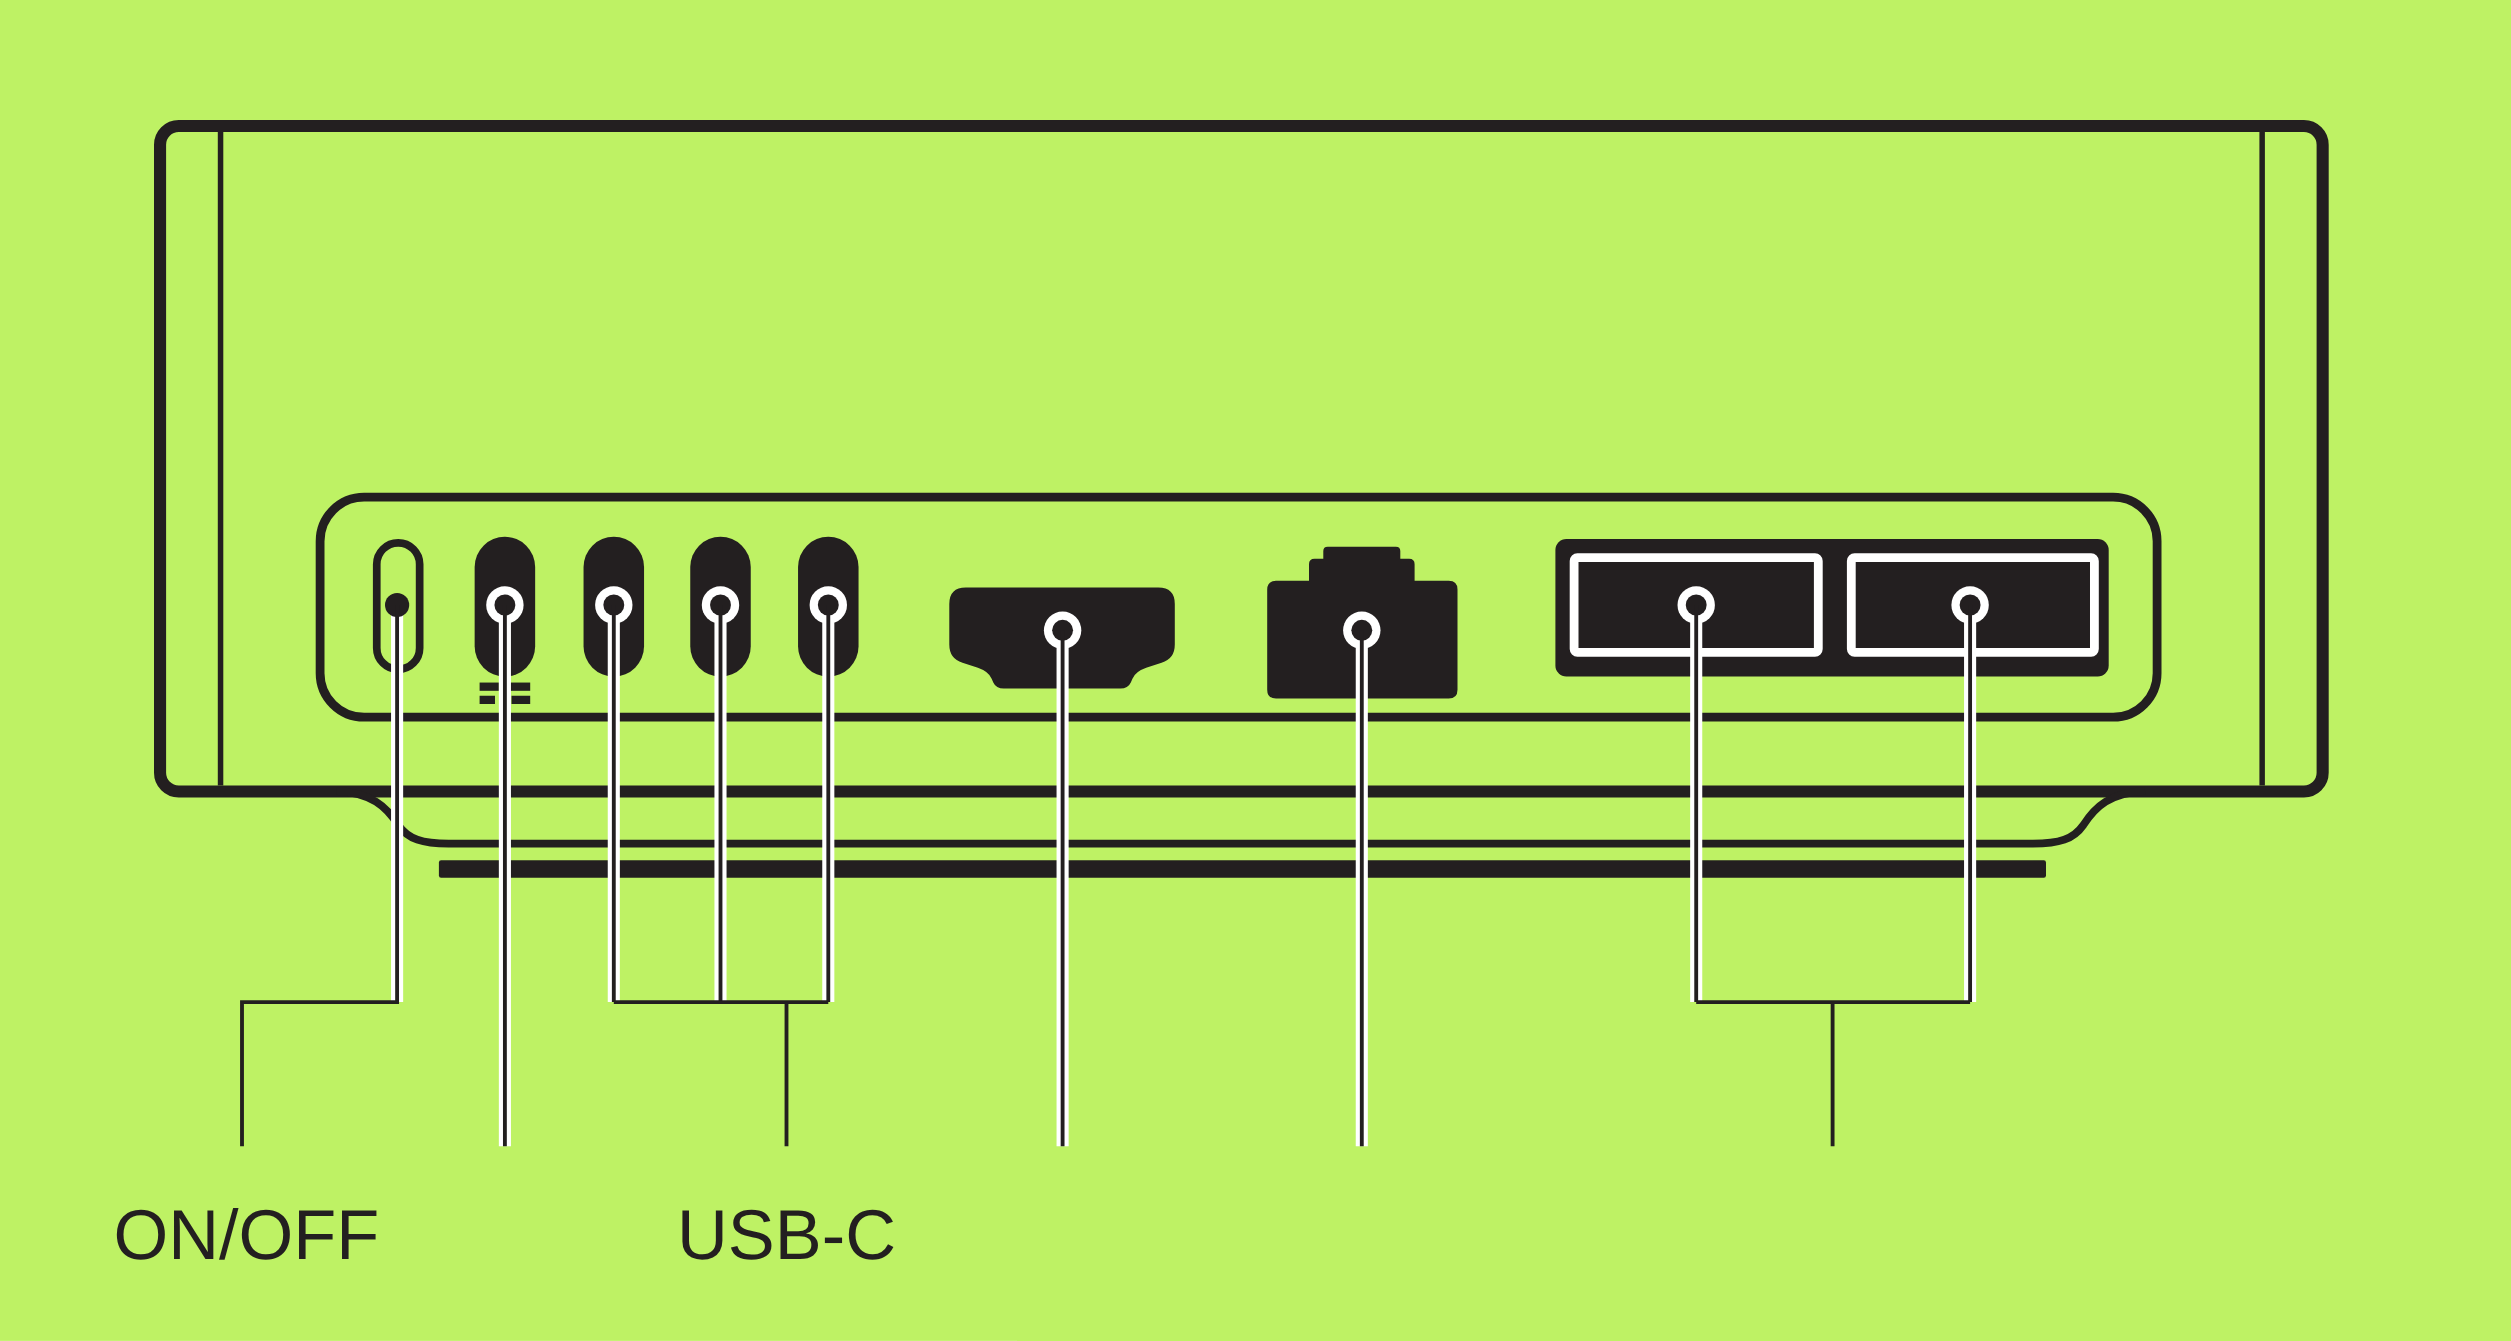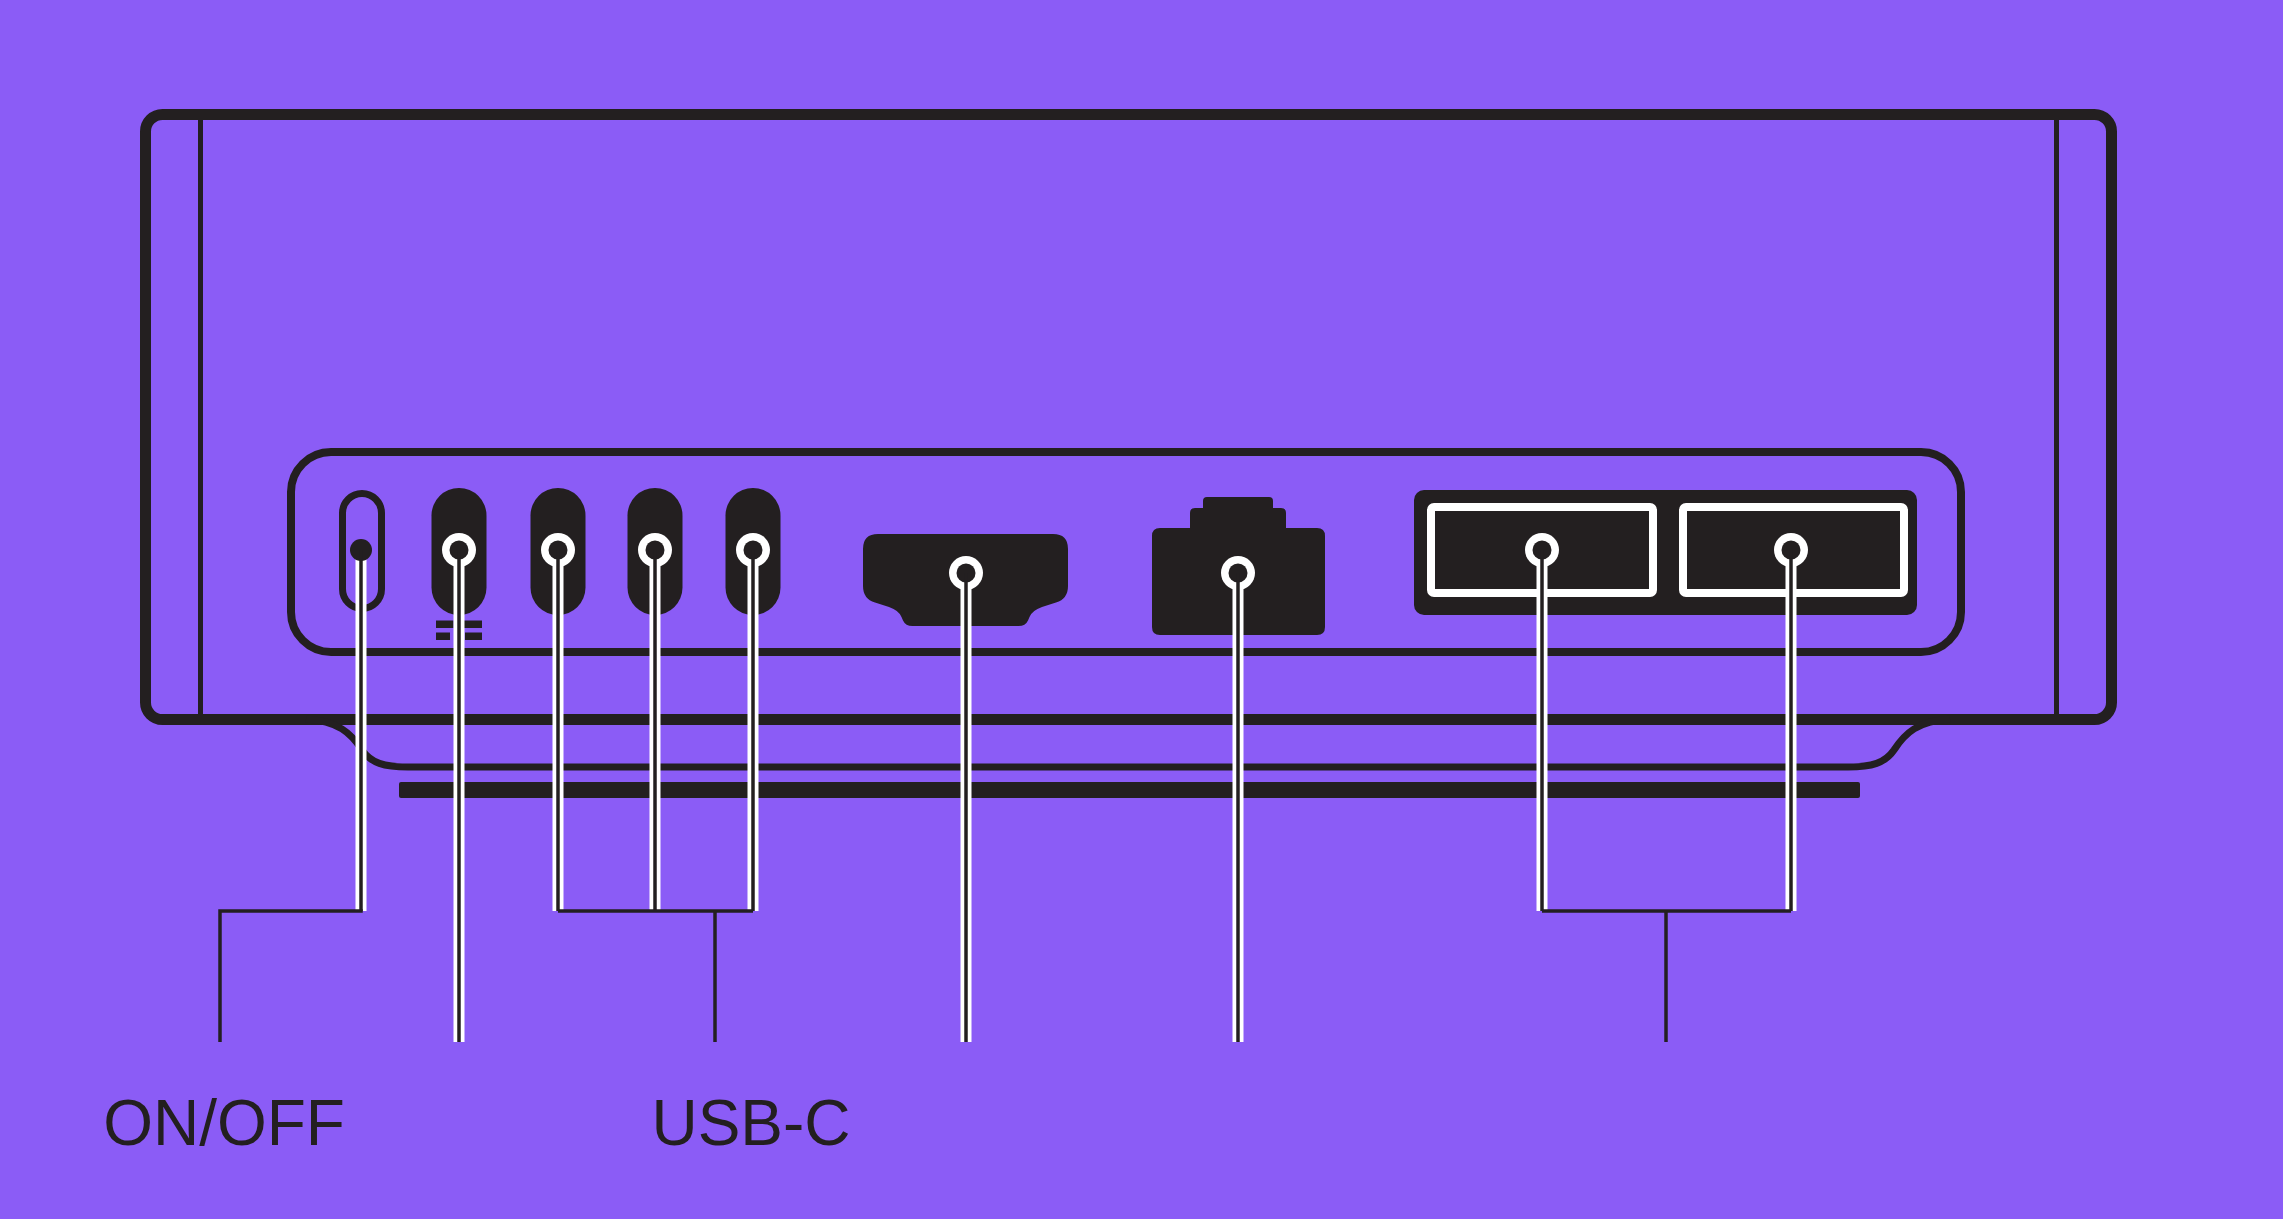--- a/index.html
+++ b/index.html
@@ -1,38 +1,38 @@
 <!DOCTYPE html>
 <html><head>
 <meta charset="utf-8">
 <style>
   html,body{margin:0;padding:0;background:#ffffff;}
   .stage{
     position:relative;
     width:2283px;
     height:1219px;
-    background:#8b5cf6;
+    background:#bef264;
     overflow:hidden;
     font-family:"Liberation Sans", sans-serif;
   }
   .stage svg{position:absolute;left:0;top:0;}
   .port-label{
     position:absolute;
     top:1086px;
     transform:translateX(-50%);
     font-size:64px;
     font-weight:400;
     letter-spacing:0px;
     color:#231F20;
     white-space:nowrap;
     user-select:none;
   }
   .lbl-onoff{left:224px;}
   .lbl-power{left:467px;}
-  .lbl-usbc{left:751px;}
+  .lbl-usbc{left:715px;}
   .lbl-hdmi{left:978px;}
   .lbl-ethernet{left:1238px;}
   .lbl-qsfp{left:1671px;}
 </style>
 </head>
 <body>
 
 <div class="stage">
 
   <svg width="2283" height="1219" viewBox="0 0 2283 1219">

